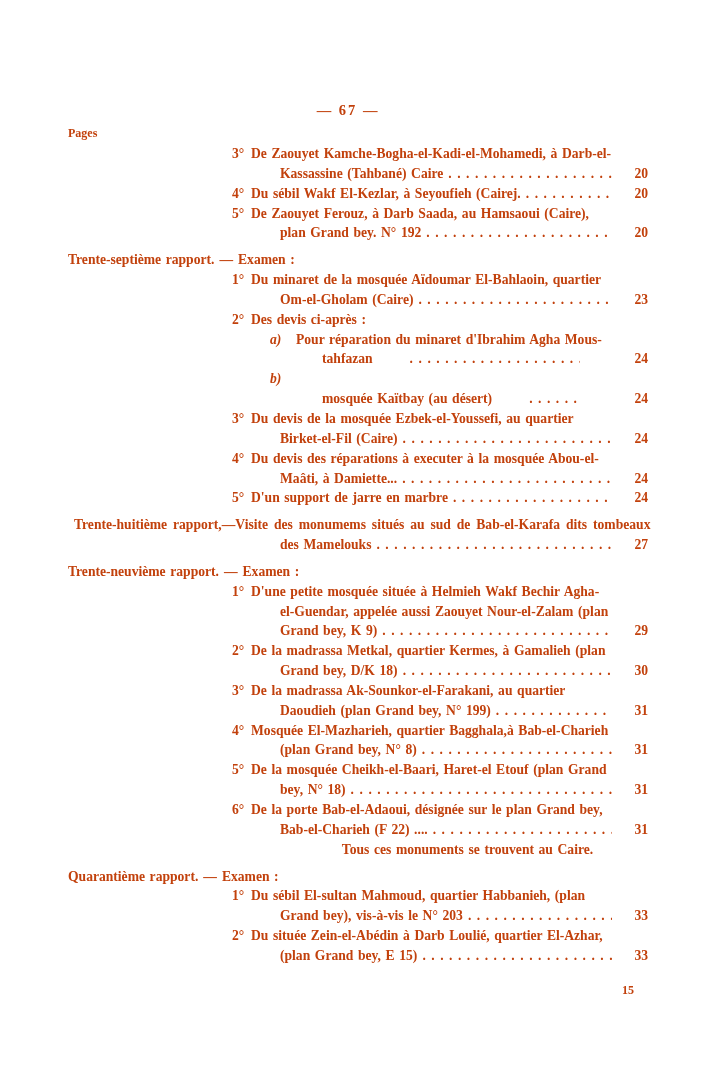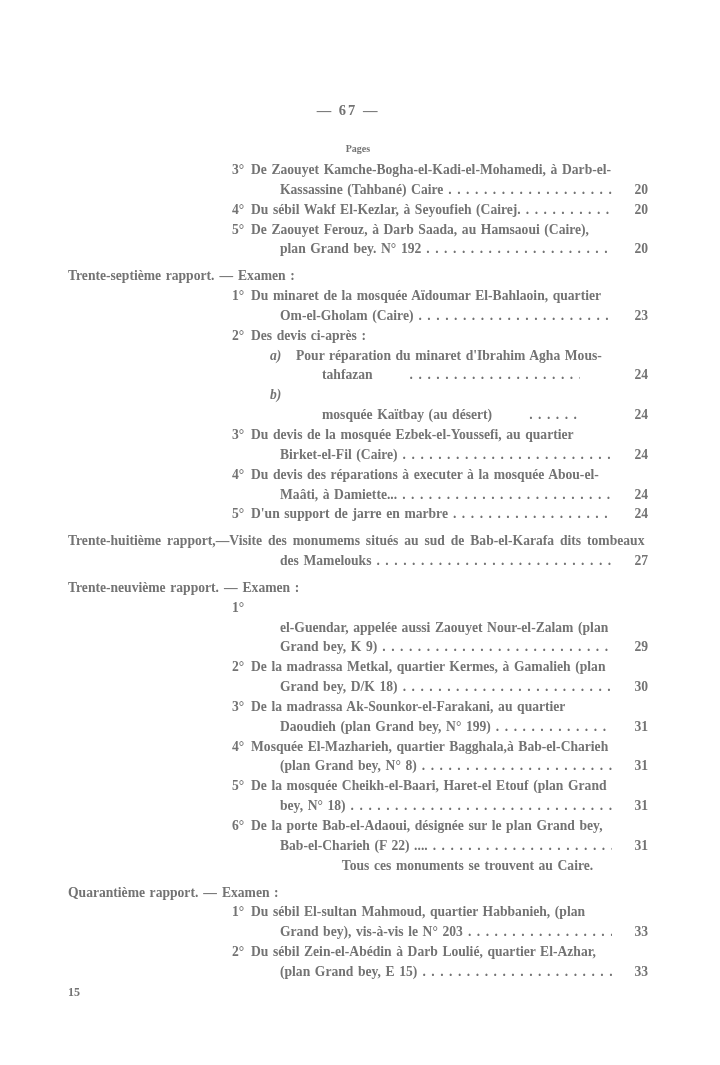--- a/index.html
+++ b/index.html
@@ -4,40 +4,40 @@
 <style>
   html, body { margin: 0; padding: 0; background: #ffffff; }
   .page {
     position: relative;
     width: 720px;
     height: 1065px;
     background: #ffffff;
     overflow: hidden;
     font-family: "Liberation Serif", "DejaVu Serif", serif;
     font-weight: bold;
-    color: #737373;
+    color: #c2410c;
   }
   .content {
     position: absolute;
     left: 68px;
     top: 100px;
     width: 580px;
   }
   .folio {
     width: 560px;
     text-align: center;
     font-size: 14.5px;
     letter-spacing: 2px;
     line-height: 20px;
   }
   .pages-header {
-    margin-top: 21px;
-    font-size: 10px;
+    margin-top: 5px;
+    font-size: 12px;
     line-height: 16px;
-    text-align: center;
+    text-align: left;
   }
   #toc { margin-top: 3px; }
   .line {
     display: flex;
     align-items: baseline;
     line-height: 19.85px;
     font-size: 13.6px;
     white-space: pre;
     word-spacing: 1.2px;
   }
@@ -45,37 +45,38 @@
   .l-item    { padding-left: 164px; }
   .l-cont    { padding-left: 212px; }
   .l-sub     { padding-left: 202px; }
   .l-subcont { padding-left: 254px; gap: 32px; }
   .l-note    { padding-left: 219px; justify-content: center; }
   .l-rapport { margin-top: 7px; padding-left: 0; }
   .num { width: 19px; }
   .l-sub .num { width: 26px; font-style: italic; }
   .r-sep { padding: 0 5px; }
   .l-wide .r-sep { padding: 0; }
-  .l-wide { margin-right: -42px; word-spacing: 2.5px; }
+  .l-wide { margin-right: -42px; word-spacing: 2.5px; margin-left: 6px; }
   .dots {
     flex: 1 1 0;
     min-width: 10px;
     overflow: hidden;
     margin: 0 6px 0 5px;
     letter-spacing: 5.5px;
   }
   .dots::after {
     content: "........................................................................";
   }
   .pg { flex: none; width: 30px; text-align: right; }
   .signature {
-    margin-top: 2px;
+    margin-top: 16px;
     padding-right: 14px;
     font-size: 12px;
     line-height: 16px;
+    text-align: right;
   }
 </style>
 </head>
 <body>
 
 <div class="page">
   <div class="content">
     <div class="folio">— 67 —</div>
     <div class="pages-header">Pages</div>
     <div id="toc">
@@ -93,35 +94,35 @@
         <div class="line l-sub"><span class="num">b)</span></div>
         <div class="line l-subcont"><span class="txt">mosquée Kaïtbay (au désert)</span><span class="dots"></span><span class="pg">24</span></div>
         <div class="line l-item"><span class="num">3°</span><span class="txt">Du devis de la mosquée Ezbek-el-Youssefi, au quartier</span></div>
         <div class="line l-cont"><span class="txt">Birket-el-Fil (Caire)</span><span class="dots"></span><span class="pg">24</span></div>
         <div class="line l-item"><span class="num">4°</span><span class="txt">Du devis des réparations à executer à la mosquée Abou-el-</span></div>
         <div class="line l-cont"><span class="txt">Maâti, à Damiette...</span><span class="dots"></span><span class="pg">24</span></div>
         <div class="line l-item"><span class="num">5°</span><span class="txt">D'un support de jarre en marbre</span><span class="dots"></span><span class="pg">24</span></div>
         <div class="line l-rapport l-wide"><span class="r-label">Trente-huitième rapport,</span><span class="r-sep">—</span><span class="r-text">Visite des monumems situés au sud de Bab-el-Karafa dits tombeaux</span></div>
         <div class="line l-cont"><span class="txt">des Mamelouks</span><span class="dots"></span><span class="pg">27</span></div>
         <div class="line l-rapport"><span class="r-label">Trente-neuvième rapport.</span><span class="r-sep">—</span><span class="r-text">Examen :</span></div>
-        <div class="line l-item"><span class="num">1°</span></div>
+        <div class="line l-item"><span class="num">1°</span><span class="txt">D'une petite mosquée située à Helmieh Wakf Bechir Agha-</span></div>
         <div class="line l-cont"><span class="txt">el-Guendar, appelée aussi Zaouyet Nour-el-Zalam (plan</span></div>
         <div class="line l-cont"><span class="txt">Grand bey, K 9)</span><span class="dots"></span><span class="pg">29</span></div>
         <div class="line l-item"><span class="num">2°</span><span class="txt">De la madrassa Metkal, quartier Kermes, à Gamalieh (plan</span></div>
         <div class="line l-cont"><span class="txt">Grand bey, D/K 18)</span><span class="dots"></span><span class="pg">30</span></div>
         <div class="line l-item"><span class="num">3°</span><span class="txt">De la madrassa Ak-Sounkor-el-Farakani, au quartier</span></div>
         <div class="line l-cont"><span class="txt">Daoudieh (plan Grand bey, N° 199)</span><span class="dots"></span><span class="pg">31</span></div>
         <div class="line l-item"><span class="num">4°</span><span class="txt">Mosquée El-Mazharieh, quartier Bagghala,à Bab-el-Charieh</span></div>
         <div class="line l-cont"><span class="txt">(plan Grand bey, N° 8)</span><span class="dots"></span><span class="pg">31</span></div>
         <div class="line l-item"><span class="num">5°</span><span class="txt">De la mosquée Cheikh-el-Baari, Haret-el Etouf (plan Grand</span></div>
         <div class="line l-cont"><span class="txt">bey, N° 18)</span><span class="dots"></span><span class="pg">31</span></div>
         <div class="line l-item"><span class="num">6°</span><span class="txt">De la porte Bab-el-Adaoui, désignée sur le plan Grand bey,</span></div>
         <div class="line l-cont"><span class="txt">Bab-el-Charieh (F 22) ....</span><span class="dots"></span><span class="pg">31</span></div>
         <div class="line l-note"><span class="txt">Tous ces monuments se trouvent au Caire.</span></div>
         <div class="line l-rapport"><span class="r-label">Quarantième rapport.</span><span class="r-sep">—</span><span class="r-text">Examen :</span></div>
         <div class="line l-item"><span class="num">1°</span><span class="txt">Du sébil El-sultan Mahmoud, quartier Habbanieh, (plan</span></div>
         <div class="line l-cont"><span class="txt">Grand bey), vis-à-vis le N° 203</span><span class="dots"></span><span class="pg">33</span></div>
-        <div class="line l-item"><span class="num">2°</span><span class="txt">Du sébil Zein-el-Abédin à Darb Loulié, quartier El-Azhar,</span></div>
+        <div class="line l-item"><span class="num">2°</span><span class="txt">Du située Zein-el-Abédin à Darb Loulié, quartier El-Azhar,</span></div>
         <div class="line l-cont"><span class="txt">(plan Grand bey, E 15)</span><span class="dots"></span><span class="pg">33</span></div>
       </div>
     <div class="signature">15</div>
   </div>
 </div>
 
 </body></html>

